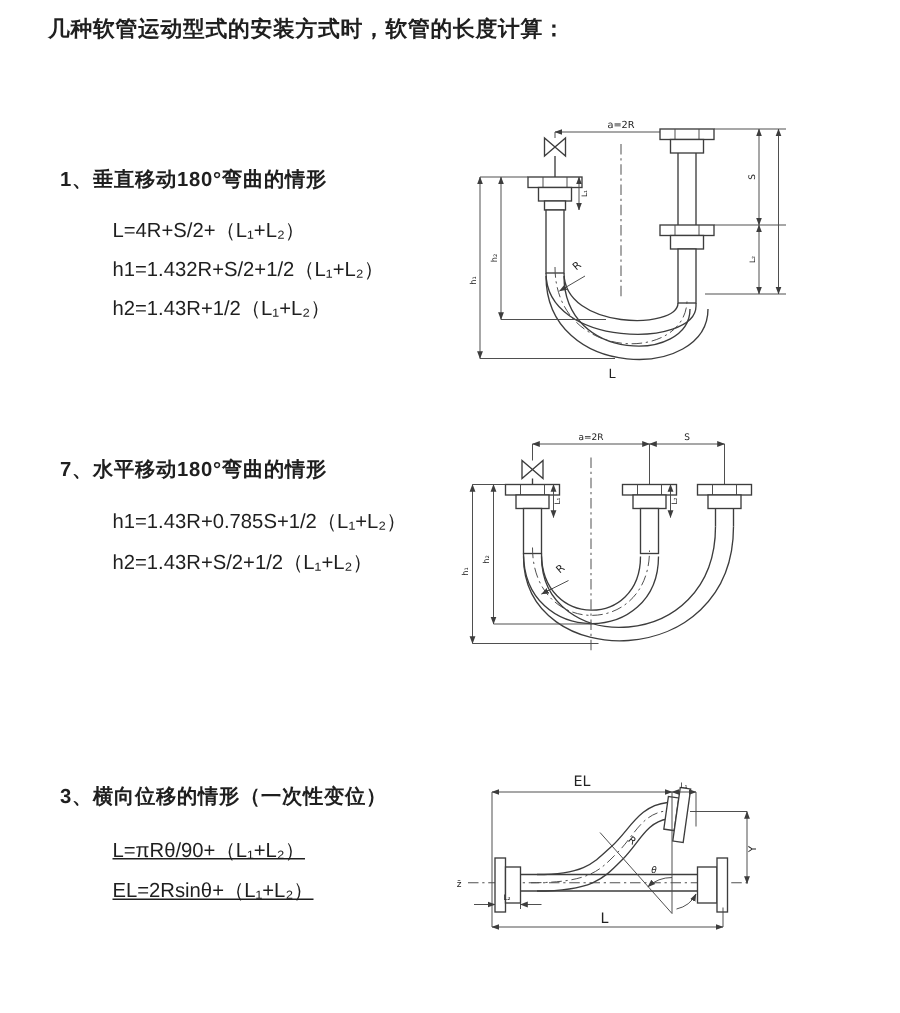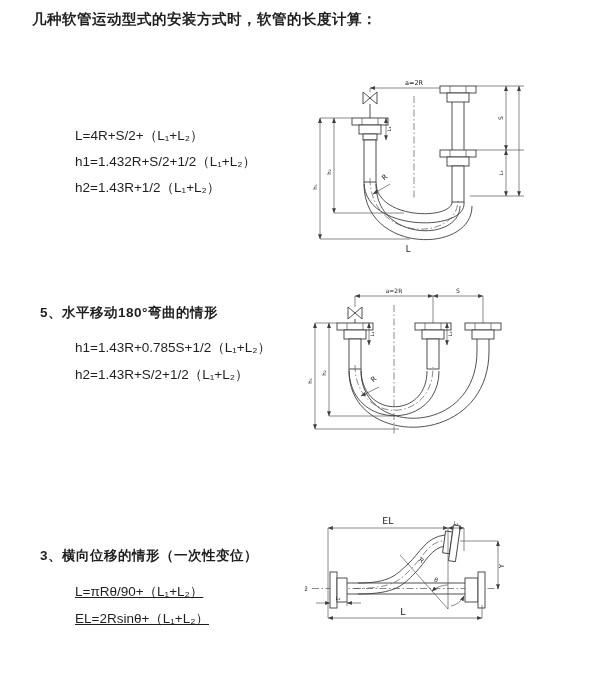--- a/index.html
+++ b/index.html
@@ -11,47 +11,48 @@
   .doc-title{
     position:absolute;left:32px;top:10px;font-size:14.5px;font-weight:bold;
     letter-spacing:0.5px;
   }
   .sec{position:absolute;left:40px;}
   .sec .sec-heading{font-size:13.5px;font-weight:bold;letter-spacing:0.5px;margin:0;}
   .sec .formulas{margin:12px;padding:0 0 0 23px;list-style:none;}
   .sec .formulas li{font-size:13.5px;line-height:26px;white-space:nowrap;}
   #sec1{top:111px;} #sec1 .sec-heading{margin-bottom:12px;}
   #sec2{top:304px;} #sec2 .sec-heading{margin-bottom:12px;} #sec2 .formulas li{line-height:27px;}
-  #sec3{top:547px;} #sec3 .sec-heading{margin-bottom:13px;} #sec3 .formulas li{line-height:27px;text-decoration:underline;}
+  #sec3{top:522px;} #sec3 .sec-heading{margin-bottom:13px;} #sec3 .formulas li{line-height:27px;text-decoration:underline;}
   .dia{position:absolute;}
   #dia1{left:306px;top:72px;}
   #dia2{left:303px;top:283px;}
   #dia3{left:300px;top:505px;}
   svg{display:block;}
   svg text{font-family:"DejaVu Sans","Liberation Sans",sans-serif;fill:#222;}
   .ln{stroke:#3d3d3d;stroke-width:0.9;fill:none;}
   .thin{stroke:#4a4a4a;stroke-width:0.65;fill:none;}
   .cl{stroke:#4a4a4a;stroke-width:0.65;fill:none;stroke-dasharray:7 2.5 1.5 2.5;}
   .part{stroke:#3d3d3d;stroke-width:0.9;fill:#ffffff;}
 </style>
 </head>
 <body>
 
 <div class="doc-title">几种软管运动型式的安装方式时，软管的长度计算：</div>
 
 <div class="sec" id="sec1">
+  <div class="sec-heading">1、垂直移动180°弯曲的情形</div>
   <ul class="formulas">
     <li>L=4R+S/2+（L₁+L₂）</li>
     <li>h1=1.432R+S/2+1/2（L₁+L₂）</li>
     <li>h2=1.43R+1/2（L₁+L₂）</li>
   </ul>
 </div>
 
 <div class="sec" id="sec2">
-  <div class="sec-heading">5、水平移动180°弯曲的情形</div>
+  <div class="sec-heading">7、水平移动180°弯曲的情形</div>
   <ul class="formulas">
     <li>h1=1.43R+0.785S+1/2（L₁+L₂）</li>
     <li>h2=1.43R+S/2+1/2（L₁+L₂）</li>
   </ul>
 </div>
 
 <div class="sec" id="sec3">
   <div class="sec-heading">3、横向位移的情形（一次性变位）</div>
   <ul class="formulas">
     <li>L=πRθ/90+（L₁+L₂）</li>

